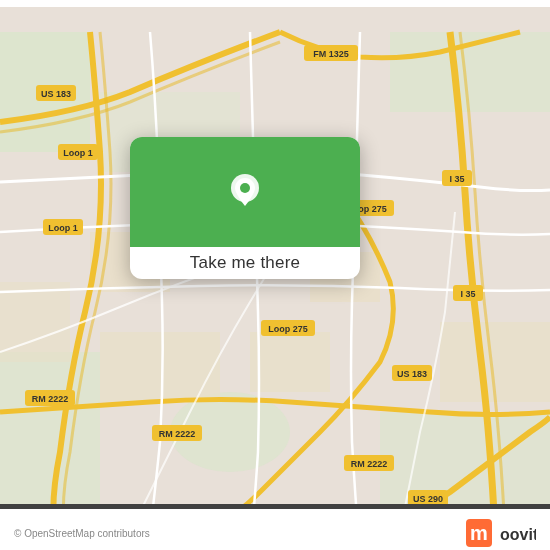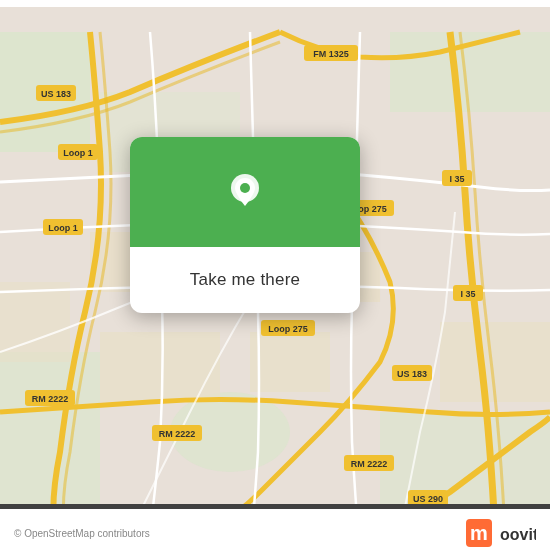--- a/index.html
+++ b/index.html
@@ -53,21 +53,21 @@
       position: relative;
     }
 
     .pin-icon {
       width: 44px;
       height: 44px;
     }
 
     .card-button-section {
       width: 100%;
-      padding: 23px 20px;
+      padding: 6px 20px;
       display: flex;
       align-items: center;
       justify-content: center;
     }
 
     .take-me-there-btn {
       font-size: 17px;
       font-weight: 500;
       color: #333;
       background: none;

